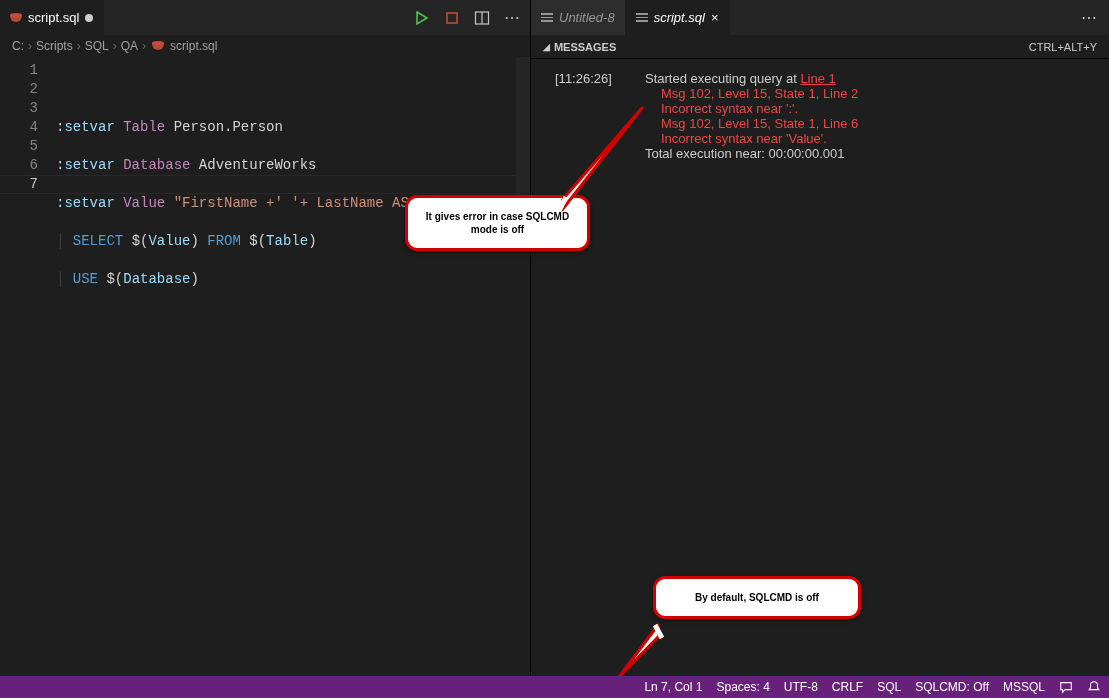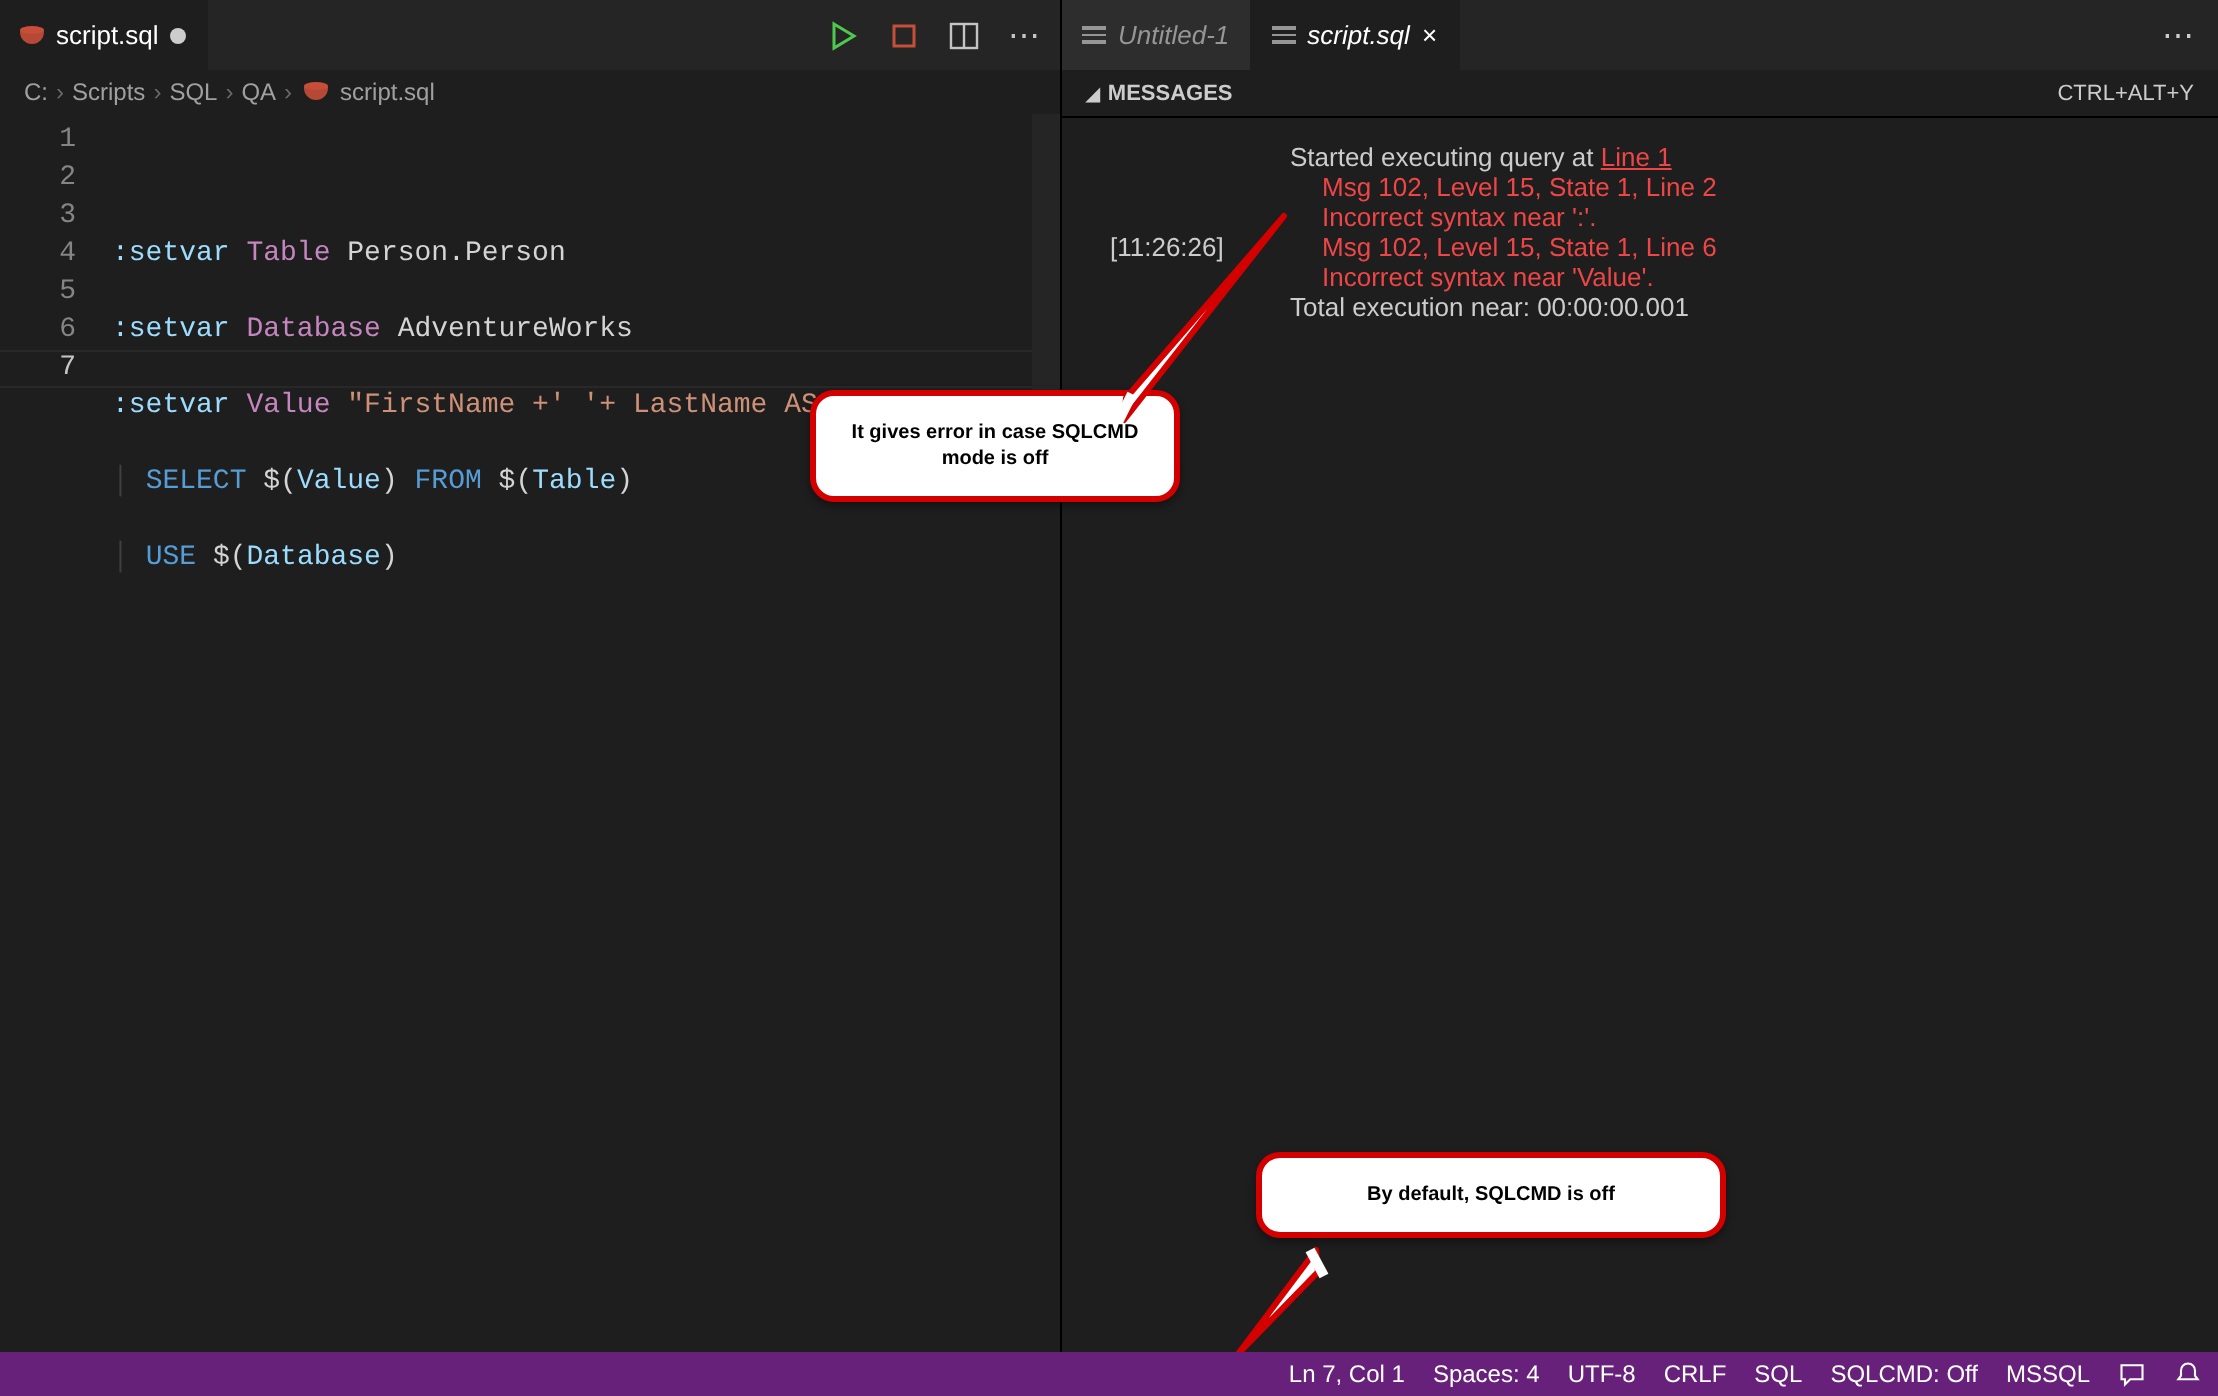--- a/index.html
+++ b/index.html
@@ -40,21 +40,21 @@
 .rtab { height:35px; display:flex; align-items:center; padding:0 10px; gap:6px; font-size:13px; font-style:italic; color:#969696; border-right:1px solid #1e1e1e; background:#2d2d2d; }
 .rtab.active { background:#1e1e1e; color:#ffffff; font-style:italic; }
 .rtab.active .noital { font-style:normal; }
 .tabbar2 .more { margin-left:auto; padding-right:12px; color:#cccccc; font-size:16px; }
 
 
 .msg-head { height:24px; background:#1e1e1e; display:flex; align-items:center; padding:0 12px; font-size:11px; font-weight:600; color:#cccccc; border-bottom:1px solid #000; justify-content:space-between; }
 .msg-head .lbl { display:flex; align-items:center; gap:4px; }
 .msg-body { flex:1; padding:12px 18px 0 24px; font-size:13px; color:#cccccc; position:relative; }
 .msg-row { display:flex; gap:12px; }
-.msg-time { width:78px; flex:0 0 78px;margin-top:45px; }
+.msg-time { width:78px; flex:0 0 78px; }
 .msg-txt { flex:1; }
 .msg-txt .err { color:#ee4646; }
 .msg-txt .lnk { color:#ee4646; text-decoration:underline; cursor:pointer; }
 
 
 .callout { position:absolute; background:#fff; border:3px solid #d40000; border-radius:12px; padding:12px 14px; color:#000; font-size:10px; font-weight:600; text-align:center; line-height:1.3; box-shadow:0 2px 4px rgba(0,0,0,.4); }
 
 
 .status { position:absolute; left:0; bottom:0; width:100%; height:22px; background:#68217a; color:#fff; display:flex; align-items:center; font-size:12px; padding:0 8px; gap:14px;margin-top:45px; }
 .status .sp { flex:1; }
@@ -127,21 +127,21 @@
 </div>
 
 <div class="right-pane">
   <div class="tabbar2">
     <div class="rtab">
       <span class="lines-icon">
           <span></span>
           <span></span>
           <span></span>
         </span>
-      <span>Untitled-1</span>
+      <span>Untitled-8</span>
     </div>
     <div class="rtab active">
       <span class="lines-icon">
           <span></span>
           <span></span>
           <span></span>
         </span>
       <span>script.sql</span>
       <span class="close noital" style="font-style:normal;">×</span>
     </div>
@@ -172,21 +172,21 @@
 </div>
 
 <div class="callout" style="left:405px; top:195px; width:185px;">
   <span>It gives error in case SQLCMD mode is off</span>
 </div>
 <svg style="position:absolute; left:558px; top:105px; width:90px; height:110px; pointer-events:none;">
   <path d="M 4 105 L 5 94 L 84 3 Z" fill="#fff" stroke="#d40000" stroke-width="3" stroke-linejoin="round"></path>
   <path d="M 1 106 L 8 92" stroke="#fff" stroke-width="5"></path>
 </svg>
 
-<div class="callout" style="left:628px; top:576px; width:235px;">
+<div class="callout" style="left:653px; top:576px; width:208px;">
   <span>By default, SQLCMD is off</span>
 </div>
 <svg style="position:absolute; left:616px; top:622px; width:60px; height:60px; pointer-events:none;">
   <path d="M 42 3 L 43 14 L 3 55 Z" fill="#fff" stroke="#d40000" stroke-width="3" stroke-linejoin="round"></path>
   <path d="M 39 3 L 46 16" stroke="#fff" stroke-width="5"></path>
 </svg>
 
 <div class="status">
   <div class="sp"></div>
   <span class="item">Ln 7, Col 1</span>

